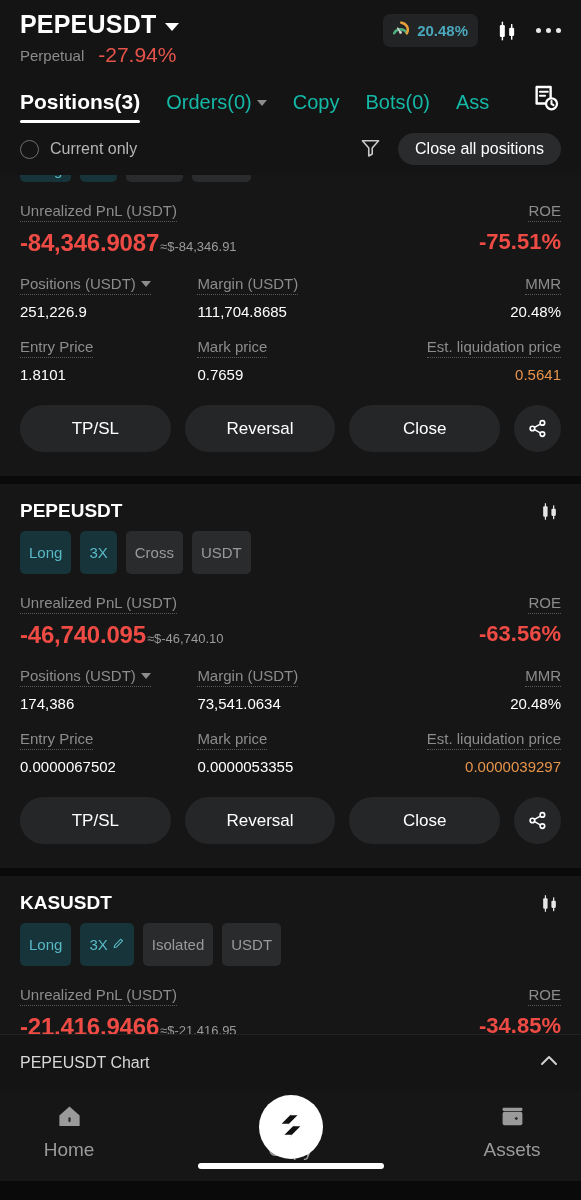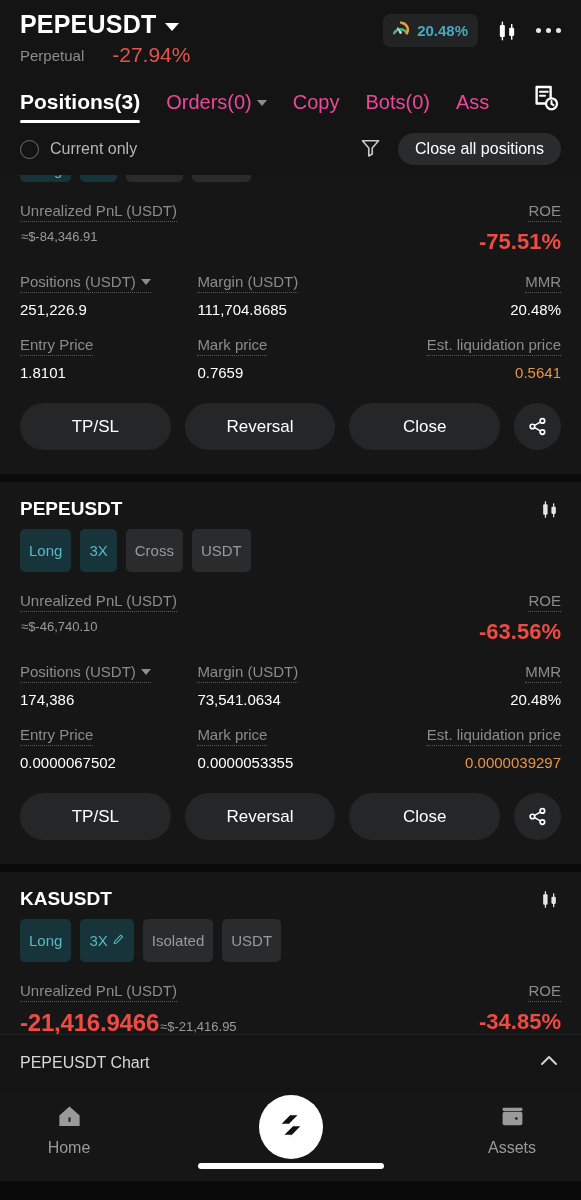--- a/index.html
+++ b/index.html
@@ -12,34 +12,34 @@
   }
   .screen { width: 581px; height: 1181px; position: relative; display: flex; flex-direction: column; background:#0a0a0a; }
 
   
   .header { background:#141414; padding: 10px 20px 4px 20px; flex: none; }
   .hdr-top { display:flex; align-items:flex-start; justify-content:space-between; }
   .sym-wrap { display:flex; flex-direction:column; }
   .sym-line { display:flex; align-items:center; gap:9px; }
   .symbol { font-size:25px; font-weight:bold; letter-spacing:.2px; color:#fff; }
   .caret-dn { width:0;height:0;border-left:7px solid transparent;border-right:7px solid transparent;border-top:8px solid #ffffff; margin-top:4px;}
-  .sub-line { display:flex; align-items:center; gap:28px; margin-top:4px; }
+  .sub-line { display:flex; align-items:center; gap:14px; margin-top:4px; }
   .perp { font-size:15px; color:#8c8c8c; }
   .chg-neg { font-size:21px; color:#e5534b; }
   .hdr-right { display:flex; align-items:center; gap:16px; margin-top:4px;}
   .mmr-pill { display:flex; align-items:center; gap:7px; background:#222325; border-radius:7px; padding:5px 10px 5px 8px; }
   .mmr-val { font-size:15px; font-weight:bold; color:#4aa8bd; }
   .icon-btn { display:flex; align-items:center; justify-content:center; }
   .dots { display:flex; gap:5px; align-items:center; }
   .dots i { width:5px;height:5px;border-radius:50%;background:#e8e8e8; display:block;}
 
   
   .tabs-row { background:#141414; display:flex; align-items:flex-end; justify-content:space-between; padding: 12px 20px 0 20px; flex:none; }
   .tabs { display:flex; align-items:flex-end; gap:26px; flex:1; min-width:0;}
-  .tab { font-size:20px; color:#ec4899; padding-bottom:9px; position:relative; white-space:nowrap;}
+  .tab { font-size:20px; color:#14b8a6; padding-bottom:9px; position:relative; white-space:nowrap;}
   .tab.active { color:#ffffff; font-weight:bold; font-size:21px; }
   .tab.active::after { content:""; position:absolute; left:0; right:0; bottom:0; height:3px; background:#fff; border-radius:2px; }
   .tab-dd { display:inline-flex; align-items:center; gap:5px; }
   .caret-sm { width:0;height:0;border-left:5px solid transparent;border-right:5px solid transparent;border-top:6px solid #8c8c8c; }
   .tabs-icon { padding-bottom:6px; flex:none; }
 
   
   .filter-bar { background:#141414; display:flex; align-items:center; justify-content:space-between; padding: 10px 20px 10px 20px; flex:none;}
   .cur-only { display:flex; align-items:center; gap:11px; }
   .radio { width:19px;height:19px;border-radius:50%;border:1.6px solid #6d6d6d; }
@@ -80,21 +80,21 @@
   .act-btn { flex:1; background:#252628; border-radius:24px; height:47px; display:flex; align-items:center; justify-content:center; font-size:17px; color:#ffffff; }
   .share-btn { width:47px;height:47px;border-radius:50%;background:#252628; display:flex;align-items:center;justify-content:center; flex:none;}
 
   
   .chart-bar { background:#141414; border-top:1px solid #222; display:flex; align-items:center; justify-content:space-between; padding: 14px 20px; flex:none;}
   .chart-lbl { font-size:16px; color:#d8d8d8; }
 
   
   .nav { background:#161616; display:flex; align-items:flex-start; justify-content:space-between; padding: 12px 30px 0 30px; flex:none; height:72px; position:relative;}
   .nav-item { display:flex; flex-direction:column; align-items:center; gap:5px; width:78px; }
-  .nav-lbl { font-size:16px; color:#9a9a9a; }
+  .nav-lbl { font-size:19px; color:#9a9a9a; }
   .nav-center { position:absolute; left:50%; transform:translateX(-50%); top:4px; width:64px;height:64px;border-radius:50%;background:#ffffff; display:flex;align-items:center;justify-content:center;}
   .home-ind-wrap { background:#161616; display:flex; align-items:center; justify-content:center; padding-bottom:12px; flex:none;}
   .home-ind { width:186px;height:6px;border-radius:3px;background:#ffffff; }
 </style>
 </head>
 <body>
 
 <div class="screen">
 
   <div class="header">
@@ -193,20 +193,21 @@
         <span class="tag accent">Long</span>
         <span class="tag accent">3X</span>
         <span class="tag">Cross</span>
         <span class="tag">USDT</span>
       </div>
 
       <div class="pnl-row">
         <div>
           <span class="lbl">Unrealized PnL (USDT)</span>
           <div class="pnl-val-wrap">
+            <span class="pnl-val">-84,346.9087</span>
             <span class="pnl-approx">≈$-84,346.91</span>
           </div>
         </div>
         <div class="roe-col">
           <span class="lbl">ROE</span>
           <span class="roe-val">-75.51%</span>
         </div>
       </div>
 
       <div class="grid3">
@@ -281,20 +282,21 @@
             <rect x="14" y="9" width="4.6" height="7.6" rx="1.1" fill="#e6e6e6"></rect>
             <rect x="15.7" y="5.6" width="1.3" height="14.4" fill="#e6e6e6"></rect>
           </svg>
         </span>
       </div>
 
       <div class="pnl-row">
         <div>
           <span class="lbl">Unrealized PnL (USDT)</span>
           <div class="pnl-val-wrap">
+            <span class="pnl-val">-46,740.095</span>
             <span class="pnl-approx">≈$-46,740.10</span>
           </div>
         </div>
         <div class="roe-col">
           <span class="lbl">ROE</span>
           <span class="roe-val">-63.56%</span>
         </div>
       </div>
 
       <div class="grid3">

